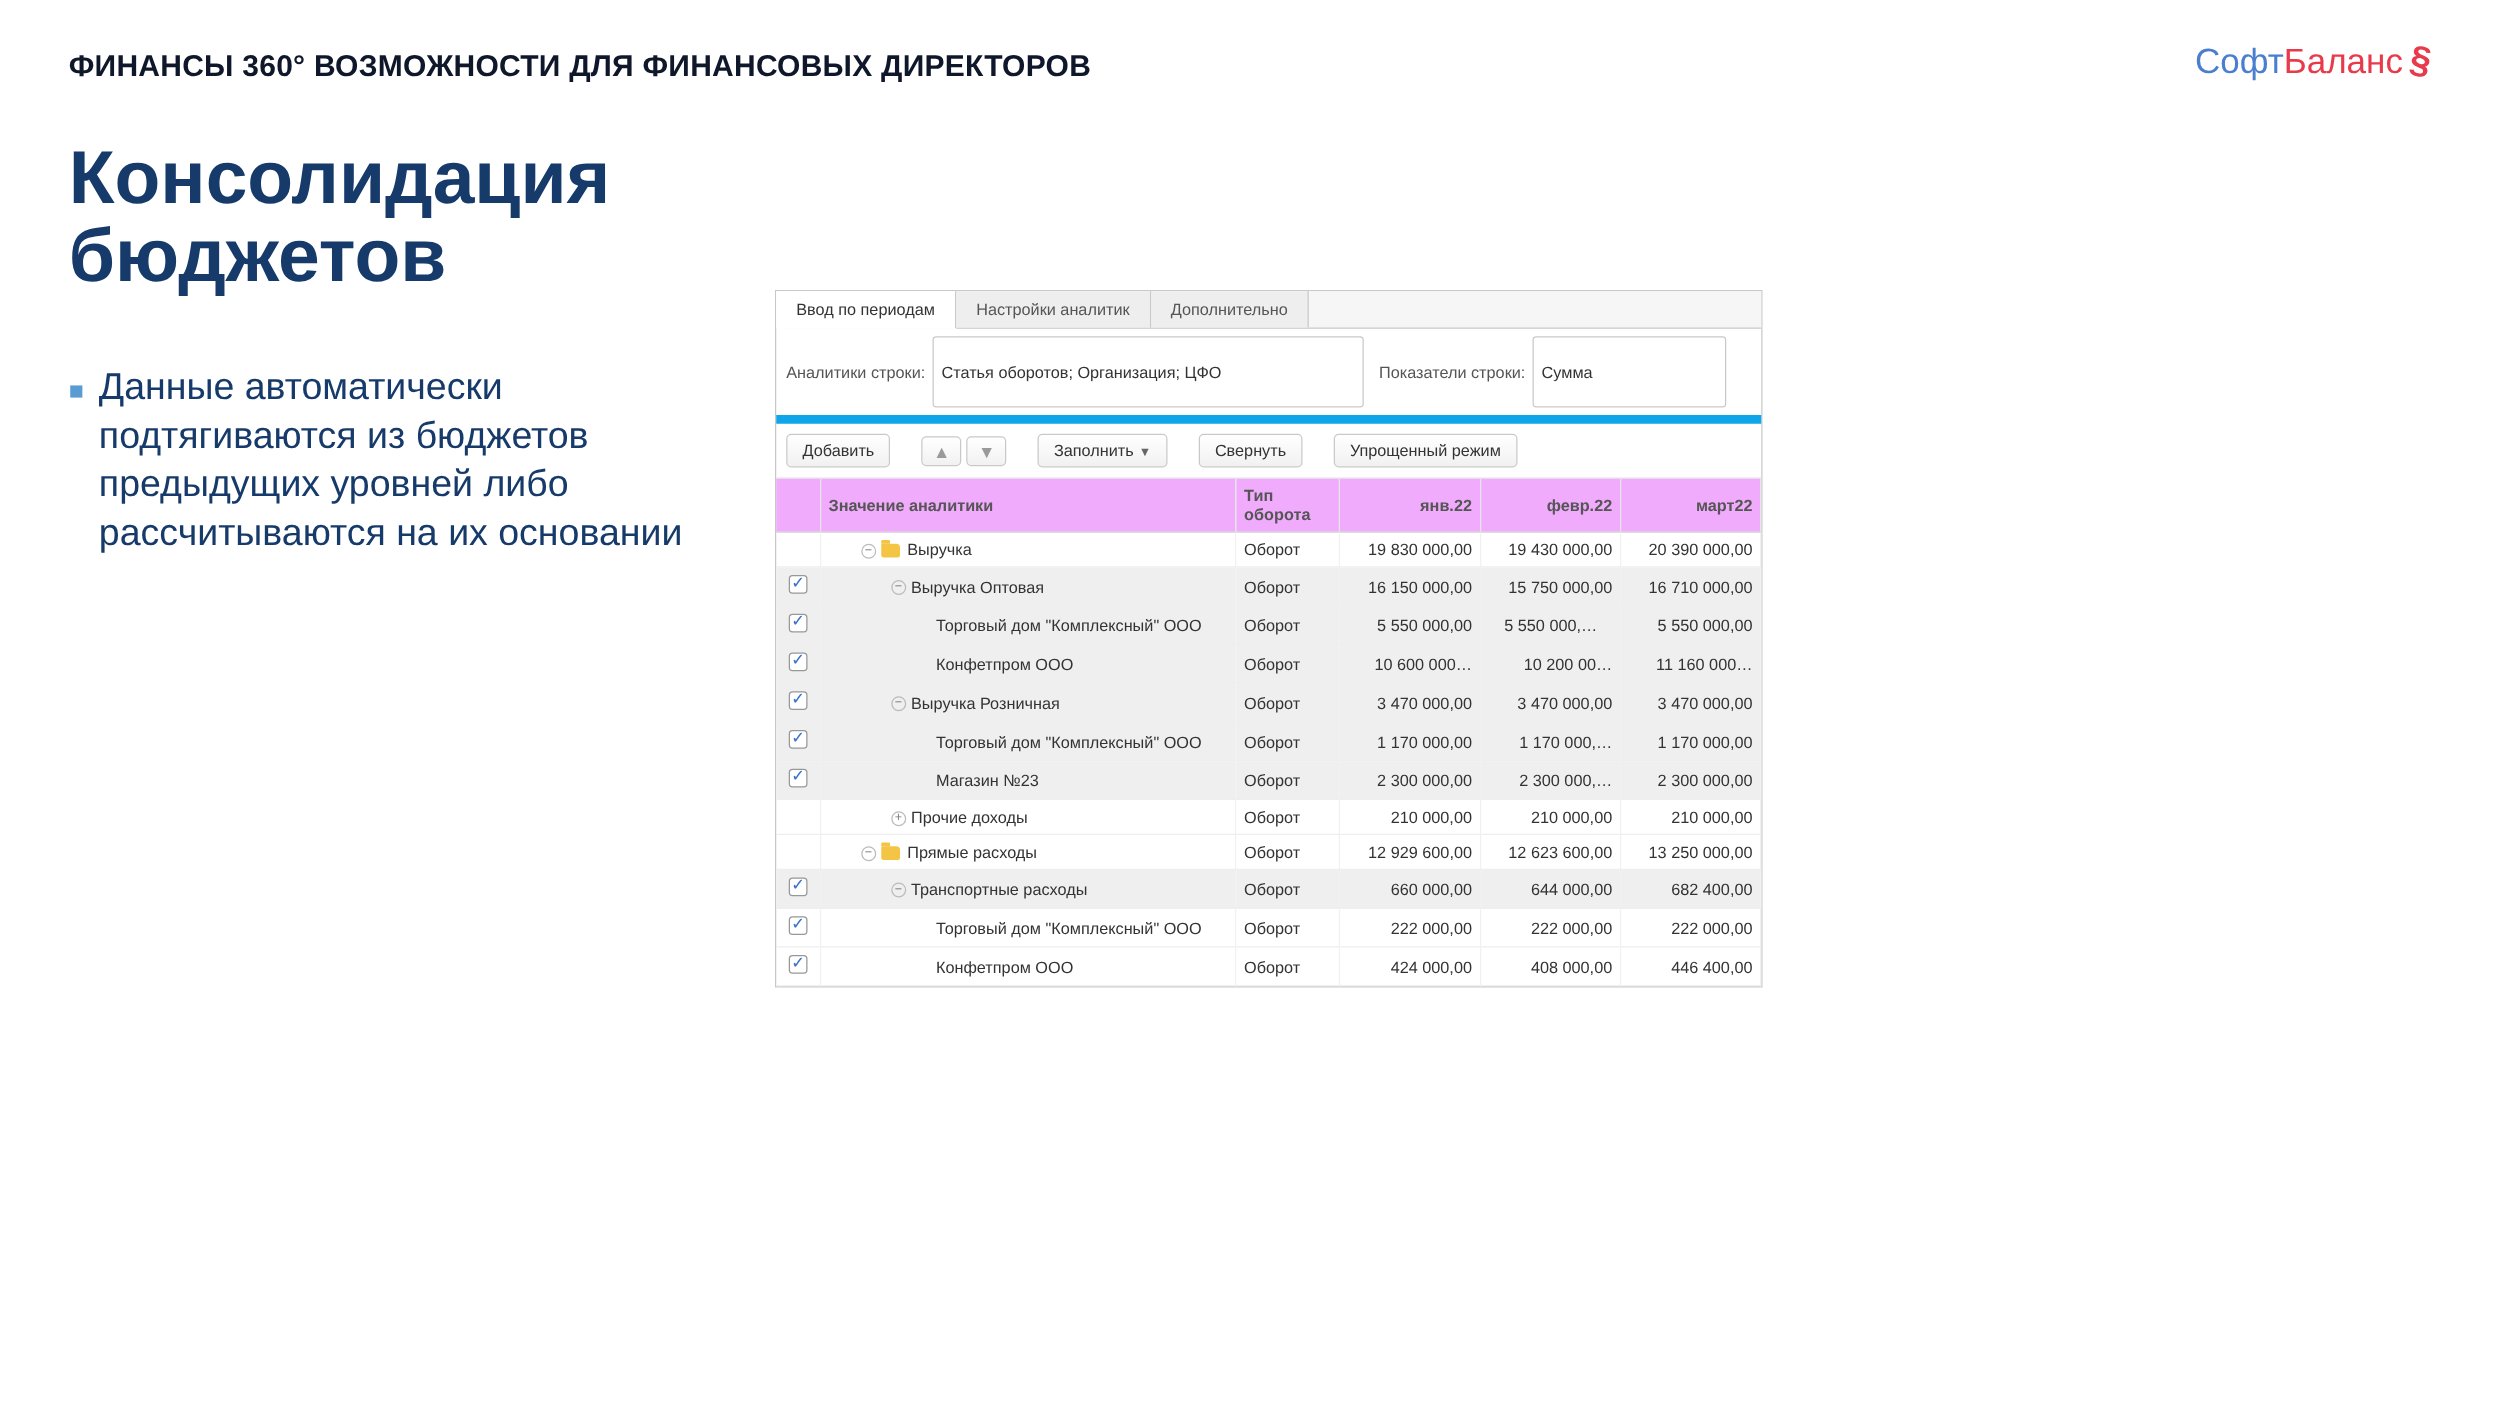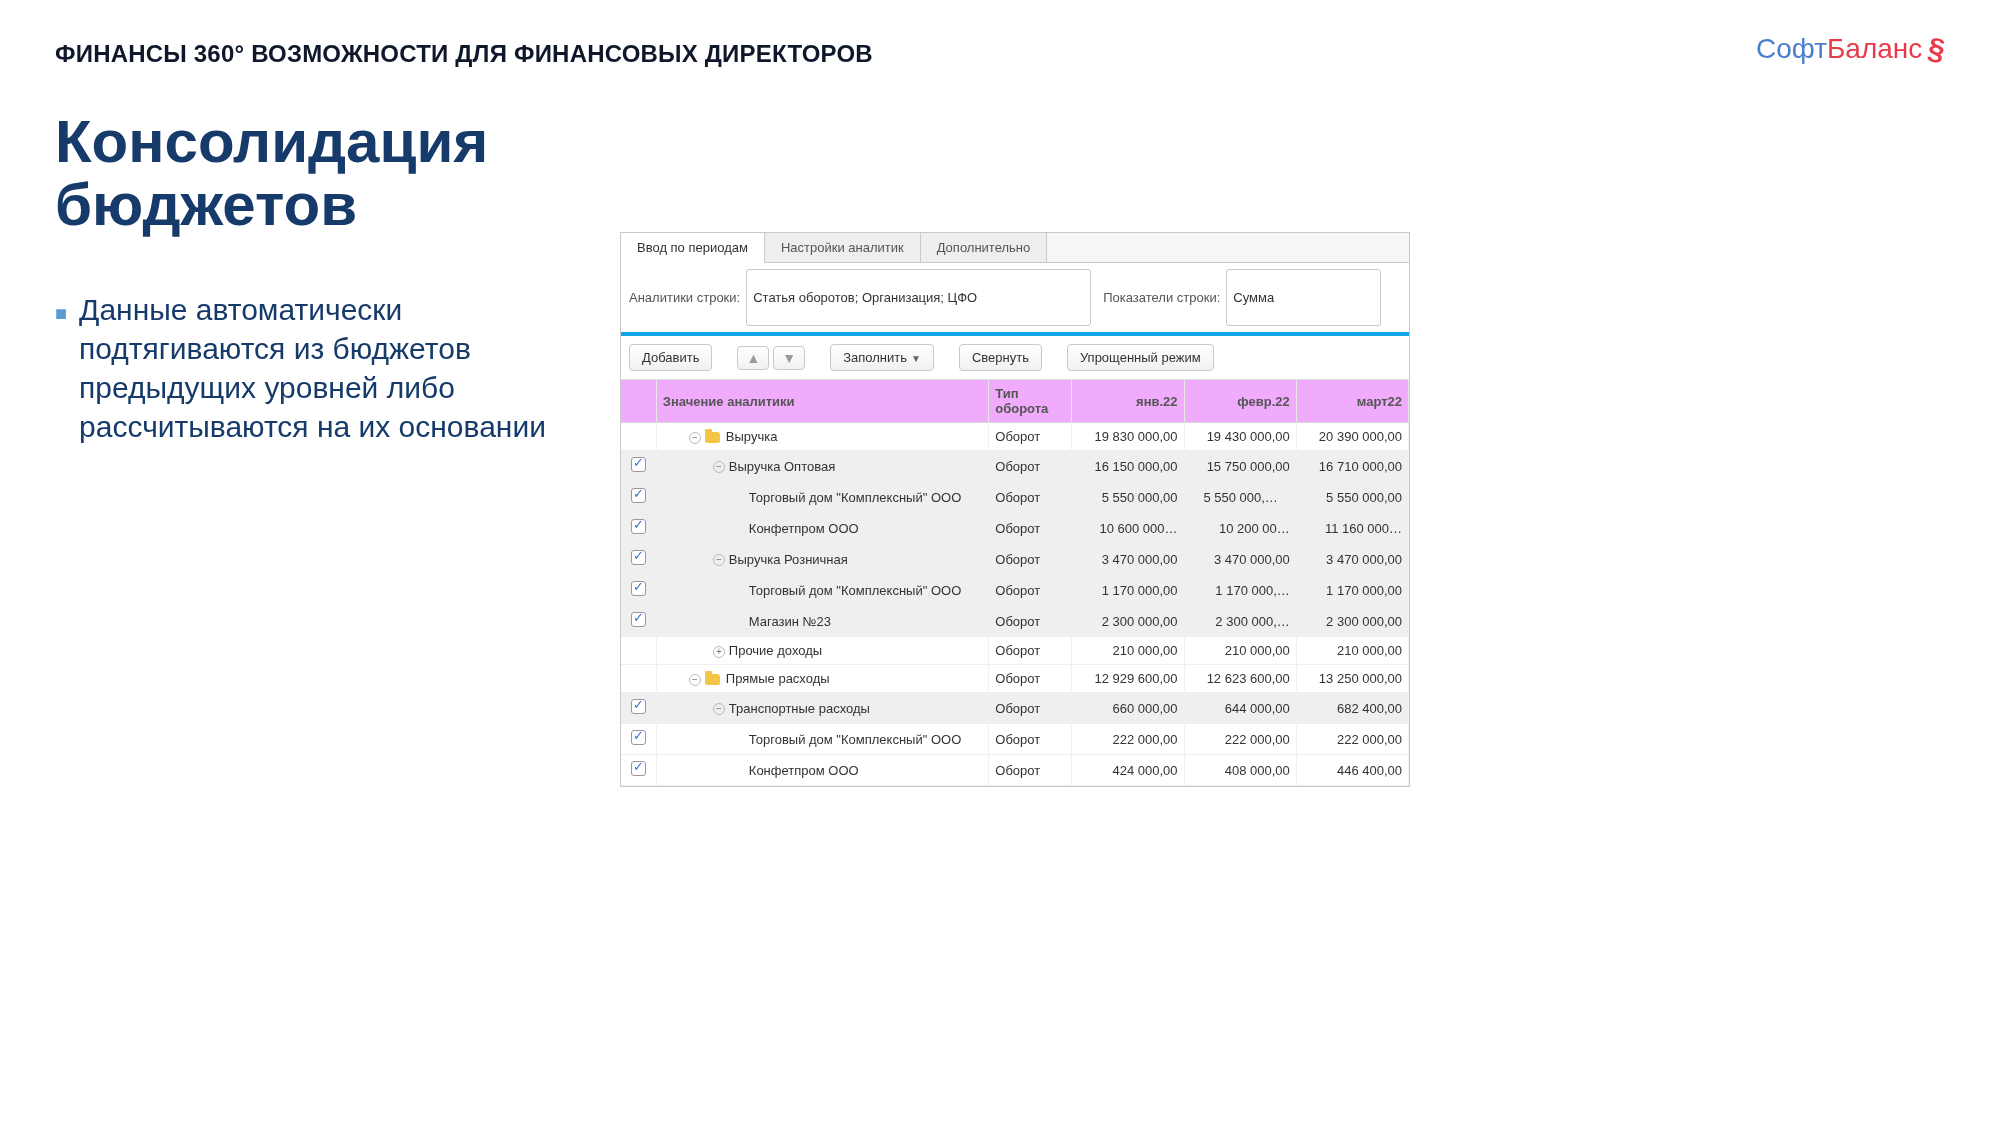--- a/index.html
+++ b/index.html
@@ -101,21 +101,21 @@
     font-weight: 400;
     color: #333;
   }
 
   
   .filterbar {
     display: flex;
     align-items: center;
     gap: 6px;
     padding: 6px 8px;
-    border-bottom: 4px solid #0ea5e9;
+    border-bottom: 7px solid #0ea5e9;
     font-size: 13px;
     color: #555;
   }
   .filterbar .lbl { white-space: nowrap; }
   .filterbar input {
     border: 1px solid #c9c9c9;
     border-radius: 3px;
     padding: 20px 6px;
     font-size: 13px;
     color: #333;

